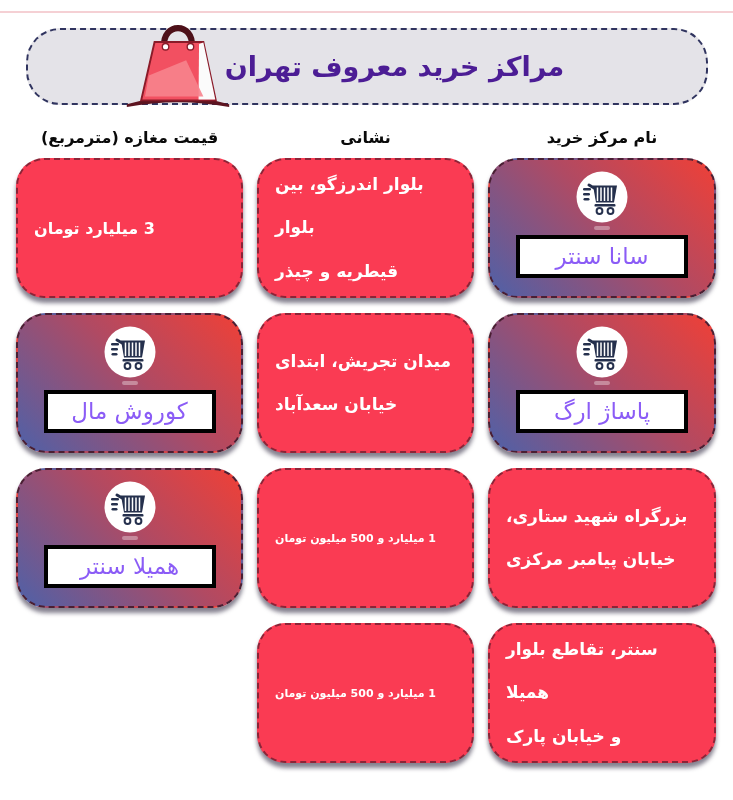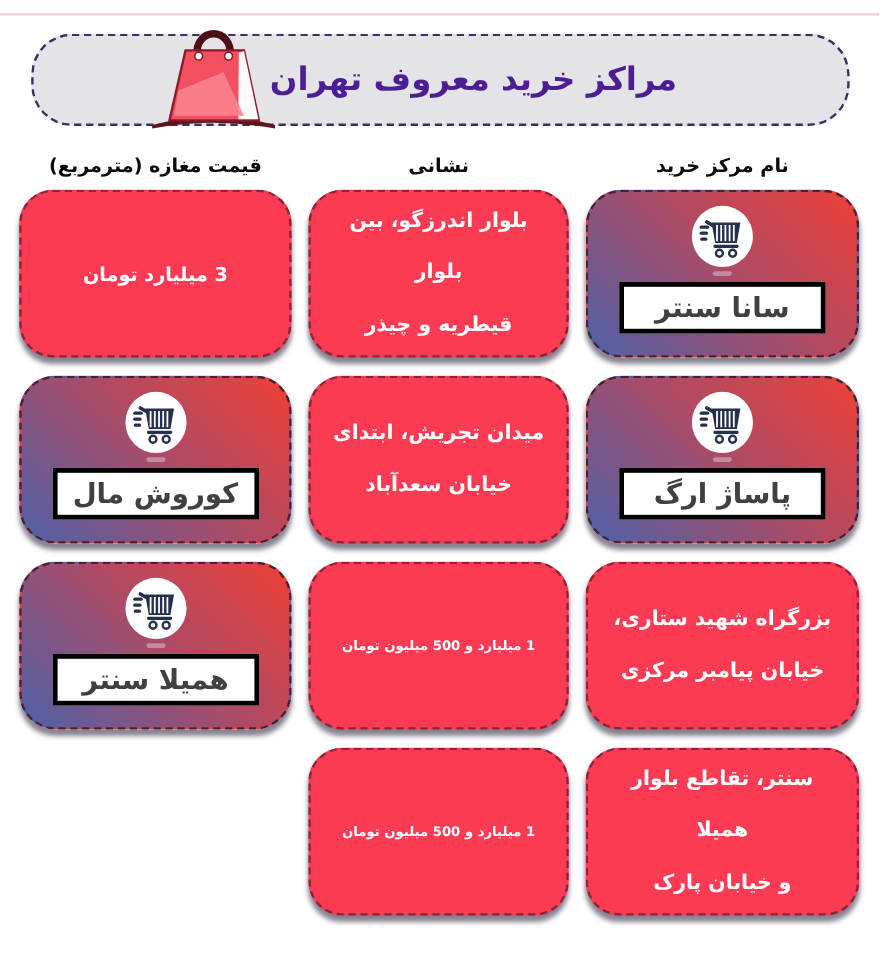--- a/index.html
+++ b/index.html
@@ -86,21 +86,21 @@
     background: #fa3b53;
     box-shadow: 0 5px 4px rgba(34, 28, 52, 0.55);
     color: #ffffff;
     display: flex;
     align-items: center;
   }
   .card .txt {
     width: 100%;
     padding: 0 16px;
     font-weight: bold;
-    text-align: center;
+    text-align: left;
     white-space: pre-line;
   }
   .card.address .txt { font-size: 17px; line-height: 2.55; }
   .card.price .txt   { font-size: 16px; }
   .card.price.sm .txt{ font-size: 11px; }
 
   .name-card {
     border-radius: 30px;
     border: 2px dashed #4a1f33;
     background: linear-gradient(225deg, #e8413c 5%, #b04a63 45%, #575fa2 95%);
@@ -120,22 +120,22 @@
   .name-label {
     min-width: 172px;
     background: #ffffff;
     border: 4px solid #000000;
     padding: 1px 10px;
     text-align: center;
   }
   .name-label span {
     font-family: "DejaVu Serif", "DejaVu Sans", serif;
     font-size: 23px;
-    font-weight: bold;
-    color: #404040;
+    font-weight: normal;
+    color: #8b5cf6;
     line-height: 1.45;
   }
 </style>
 </head>
 <body>
 
 <svg width="0" height="0" style="position:absolute">
   <defs>
     <g id="cart-icon-def">
       <circle cx="26" cy="26" r="25.5" fill="#ffffff"></circle>

